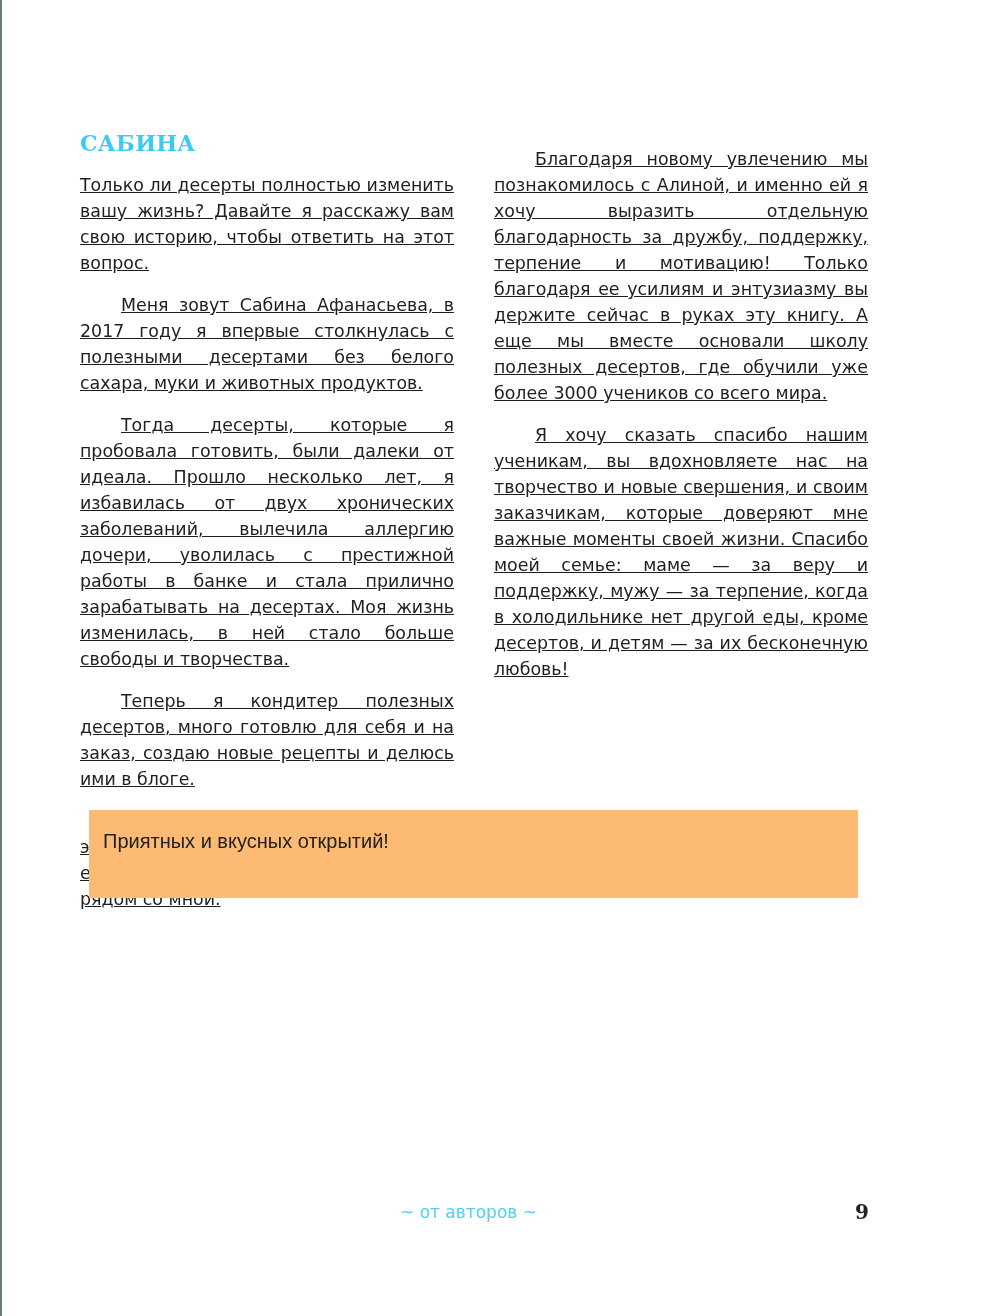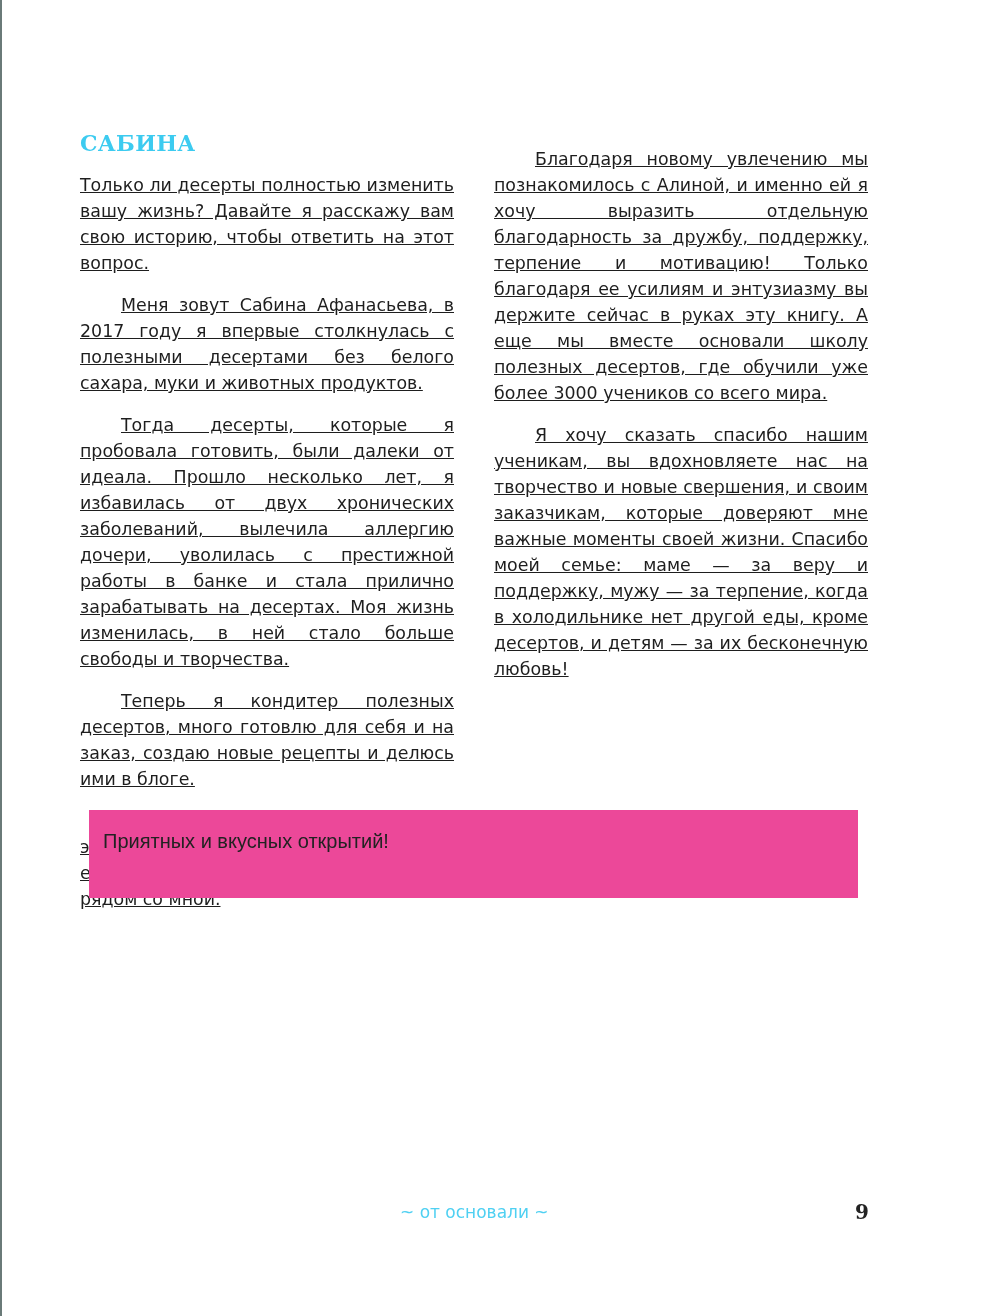--- a/index.html
+++ b/index.html
@@ -30,21 +30,21 @@
     margin: 0;
   }
   .para {
     margin: 16px 0 8px 0;
     text-indent: 41px;
     text-decoration: underline;
   }
   .para.first { text-indent: 0; }
   .callout {
     position: absolute; left: 89px; top: 810px; width: 769px; height: 88px;
-    background: #ec4899;
+    background: #fdba74;
     box-sizing: border-box;
     padding: 18px 0 0 14px;
     font-family: "Liberation Sans", sans-serif;
     font-size: 20px; line-height: 27px;
     color: #222;
   }
   .callout div { margin: 0; }
   .footer-label {
     position: absolute; left: 400px; top: 1202px;
     font-size: 17px; color: #4fd0f2;
@@ -72,14 +72,14 @@
 
 <div class="col col-right">
   <p class="para">Благодаря новому увлечению мы познакомилось с Алиной, и именно ей я хочу выразить отдельную благодарность за дружбу, поддержку, терпение и мотивацию! Только благодаря ее усилиям и энтузиазму вы держите сейчас в руках эту книгу. А еще мы вместе основали школу полезных десертов, где обучили уже более 3000 учеников со всего мира.</p>
   <p class="para">Я хочу сказать спасибо нашим ученикам, вы вдохновляете нас на творчество и новые свершения, и своим заказчикам, которые доверяют мне важные моменты своей жизни. Спасибо моей семье: маме — за веру и поддержку, мужу — за терпение, когда в холодильнике нет другой еды, кроме десертов, и детям — за их бесконечную любовь!</p>
 </div>
 
 <div class="callout">
   <div>Приятных и вкусных открытий!</div>
 </div>
 
-<div class="footer-label">~ от основали ~</div>
+<div class="footer-label">~ от авторов ~</div>
 <div class="page-number">9</div>
 
 </body></html>

